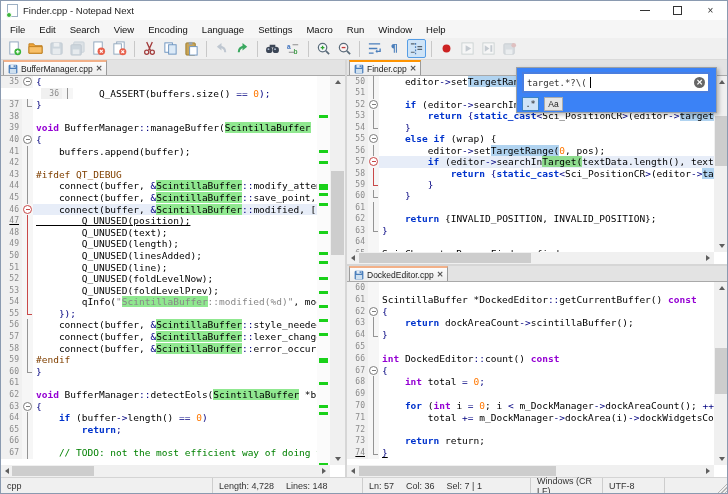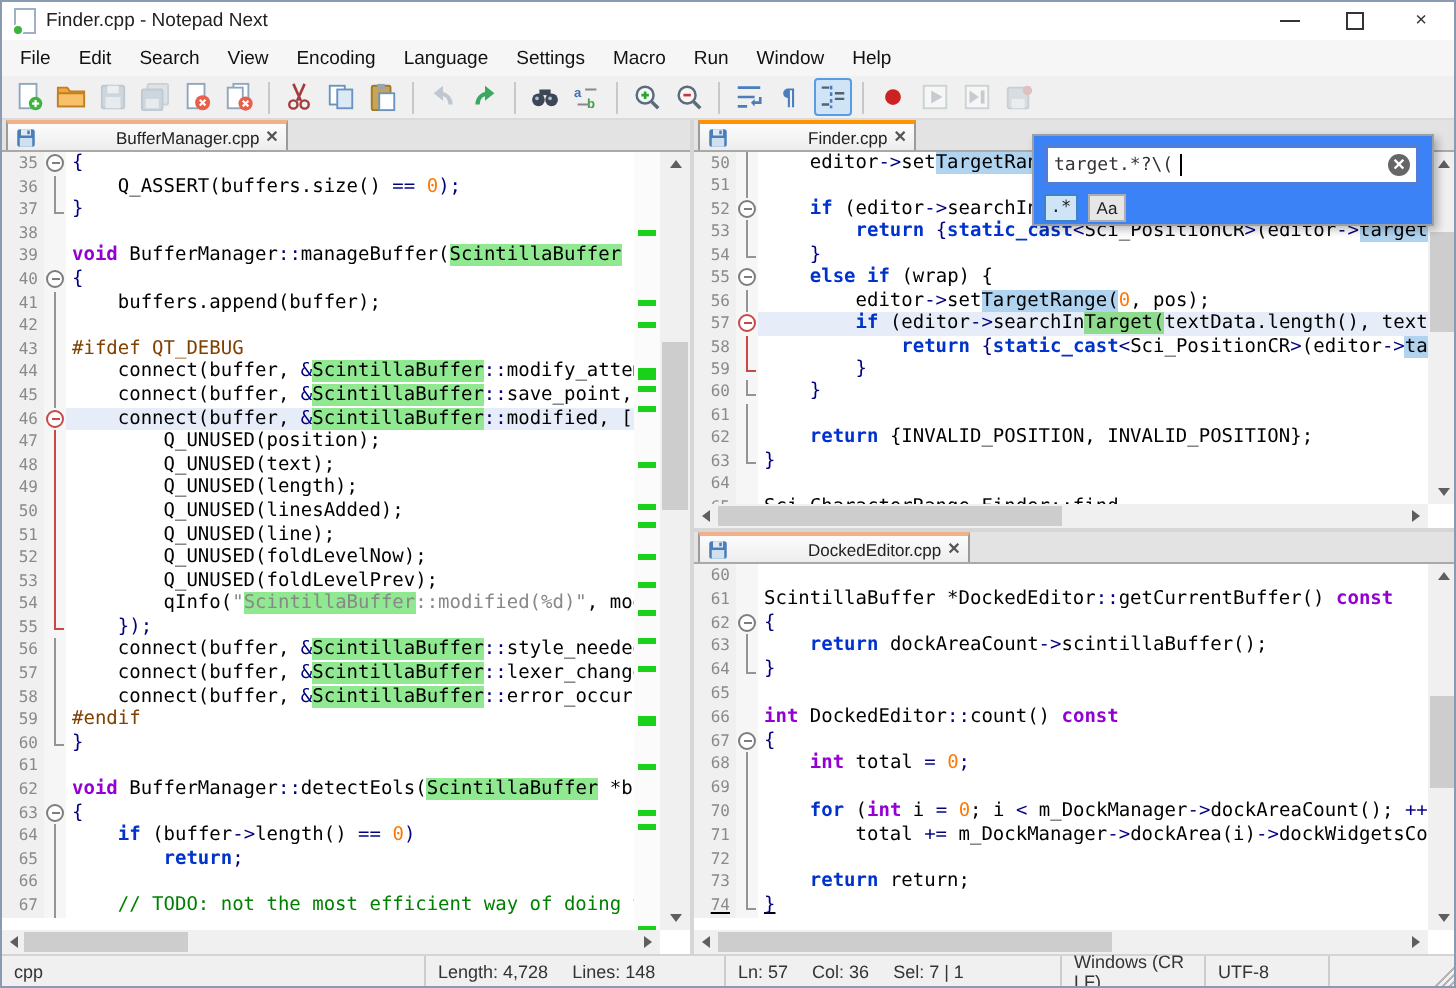--- a/index.html
+++ b/index.html
@@ -31,21 +31,21 @@
   #pane-left{left:0;top:0;width:344px;bottom:0;}
   #pane-finder{left:346px;top:0;width:382px;height:204px;}
   #pane-docked{left:346px;top:206px;width:382px;bottom:0;}
   #vsplit{position:absolute;left:344px;top:0;width:2px;bottom:0;background:#d6d6d6;}
   #hsplit{position:absolute;left:346px;top:204px;right:0;height:2px;background:#d6d6d6;}
   
   .tabbar{position:absolute;left:0;top:0;right:0;height:16px;background:#e3e3e3;border-bottom:1px solid #a9a9a9;display:flex;align-items:flex-end;padding-left:2px;}
   .tab{display:flex;align-items:center;height:15px;background:linear-gradient(#fcfcfc,#ededed);
        border:1px solid #9b9b9b;border-bottom:none;border-top:2px solid #f2b088;padding:0 4px;gap:3px;}
   .tab.focused{border-top-color:#ff9400;}
-  .tab .tlabel{font-size:8.5px;color:#222;margin-left:37px;}
+  .tab .tlabel{font-size:8.5px;color:#222;}
   .tab .tclose{font-size:8px;color:#555;font-weight:bold;line-height:8px;}
   
   .editor{position:absolute;left:0;top:16px;overflow:hidden;background:#fff;}
   .line{display:flex;}
   .ln{width:21px;flex:none;text-align:right;padding-right:3px;background:#f0f0f0;color:#8a8a8a;
       font-family:"DejaVu Sans Mono",monospace;font-size:8px;}
   .fold{width:11px;flex:none;position:relative;background:#f6f6f6;}
   .code{flex:1;overflow:hidden;white-space:pre;font-family:"DejaVu Sans Mono",monospace;font-size:9.5px;color:#000;padding-left:3px;}
   .line.cur .code{background:#e7edf8;}
   .fc{position:absolute;left:1px;top:50%;margin-top:-4.5px;width:9px;height:9px;border:1px solid #7d7d7d;border-radius:50%;background:#fff;}
@@ -354,21 +354,21 @@
         </div>
       </div>
       <div class="editor" id="ed-left" style="right:28px;bottom:12px;">
           <div class="line" style="height: 11.6px; line-height: 11.6px;">
             <span class="ln">35</span>
             <span class="fold">
               <i class="fc"></i>
             </span>
             <span class="code"><span class="o">{</span></span>
           </div>
-          <div class="line" style="height: 11.6px; line-height: 11.6px;">
+          <div class="line" style="height: 11.6px; line-height: 11.6px; padding-left: 40px;">
             <span class="ln">36</span>
             <span class="fold">
               <i class="fg"></i>
             </span>
             <span class="code"><span>    Q_ASSERT(buffers.size() </span><span class="o">== </span><span class="n">0</span><span class="o">);</span></span>
           </div>
           <div class="line" style="height: 11.6px; line-height: 11.6px;">
             <span class="ln">37</span>
             <span class="fold">
               <i class="fg half"></i>
@@ -428,21 +428,21 @@
             </span>
             <span class="code"><span>    connect(buffer, </span><span class="o">&amp;</span><span class="hg">ScintillaBuffer</span><span class="o">::</span><span>save_point,</span></span>
           </div>
           <div class="line cur" style="height: 11.6px; line-height: 11.6px;">
             <span class="ln">46</span>
             <span class="fold">
               <i class="fc r"></i>
             </span>
             <span class="code"><span>    connect(buffer, </span><span class="o">&amp;</span><span class="hg">ScintillaBuffer</span><span class="o">::</span><span>modified, []</span></span>
           </div>
-          <div class="line" style="height: 11.6px; line-height: 11.6px;">
+          <div class="line" style="height: 11.6px; line-height: 11.6px; text-decoration: underline;">
             <span class="ln">47</span>
             <span class="fold">
               <i class="fg r"></i>
             </span>
             <span class="code"><span>        Q_UNUSED(position);</span></span>
           </div>
           <div class="line" style="height: 11.6px; line-height: 11.6px;">
             <span class="ln">48</span>
             <span class="fold">
               <i class="fg r"></i>

